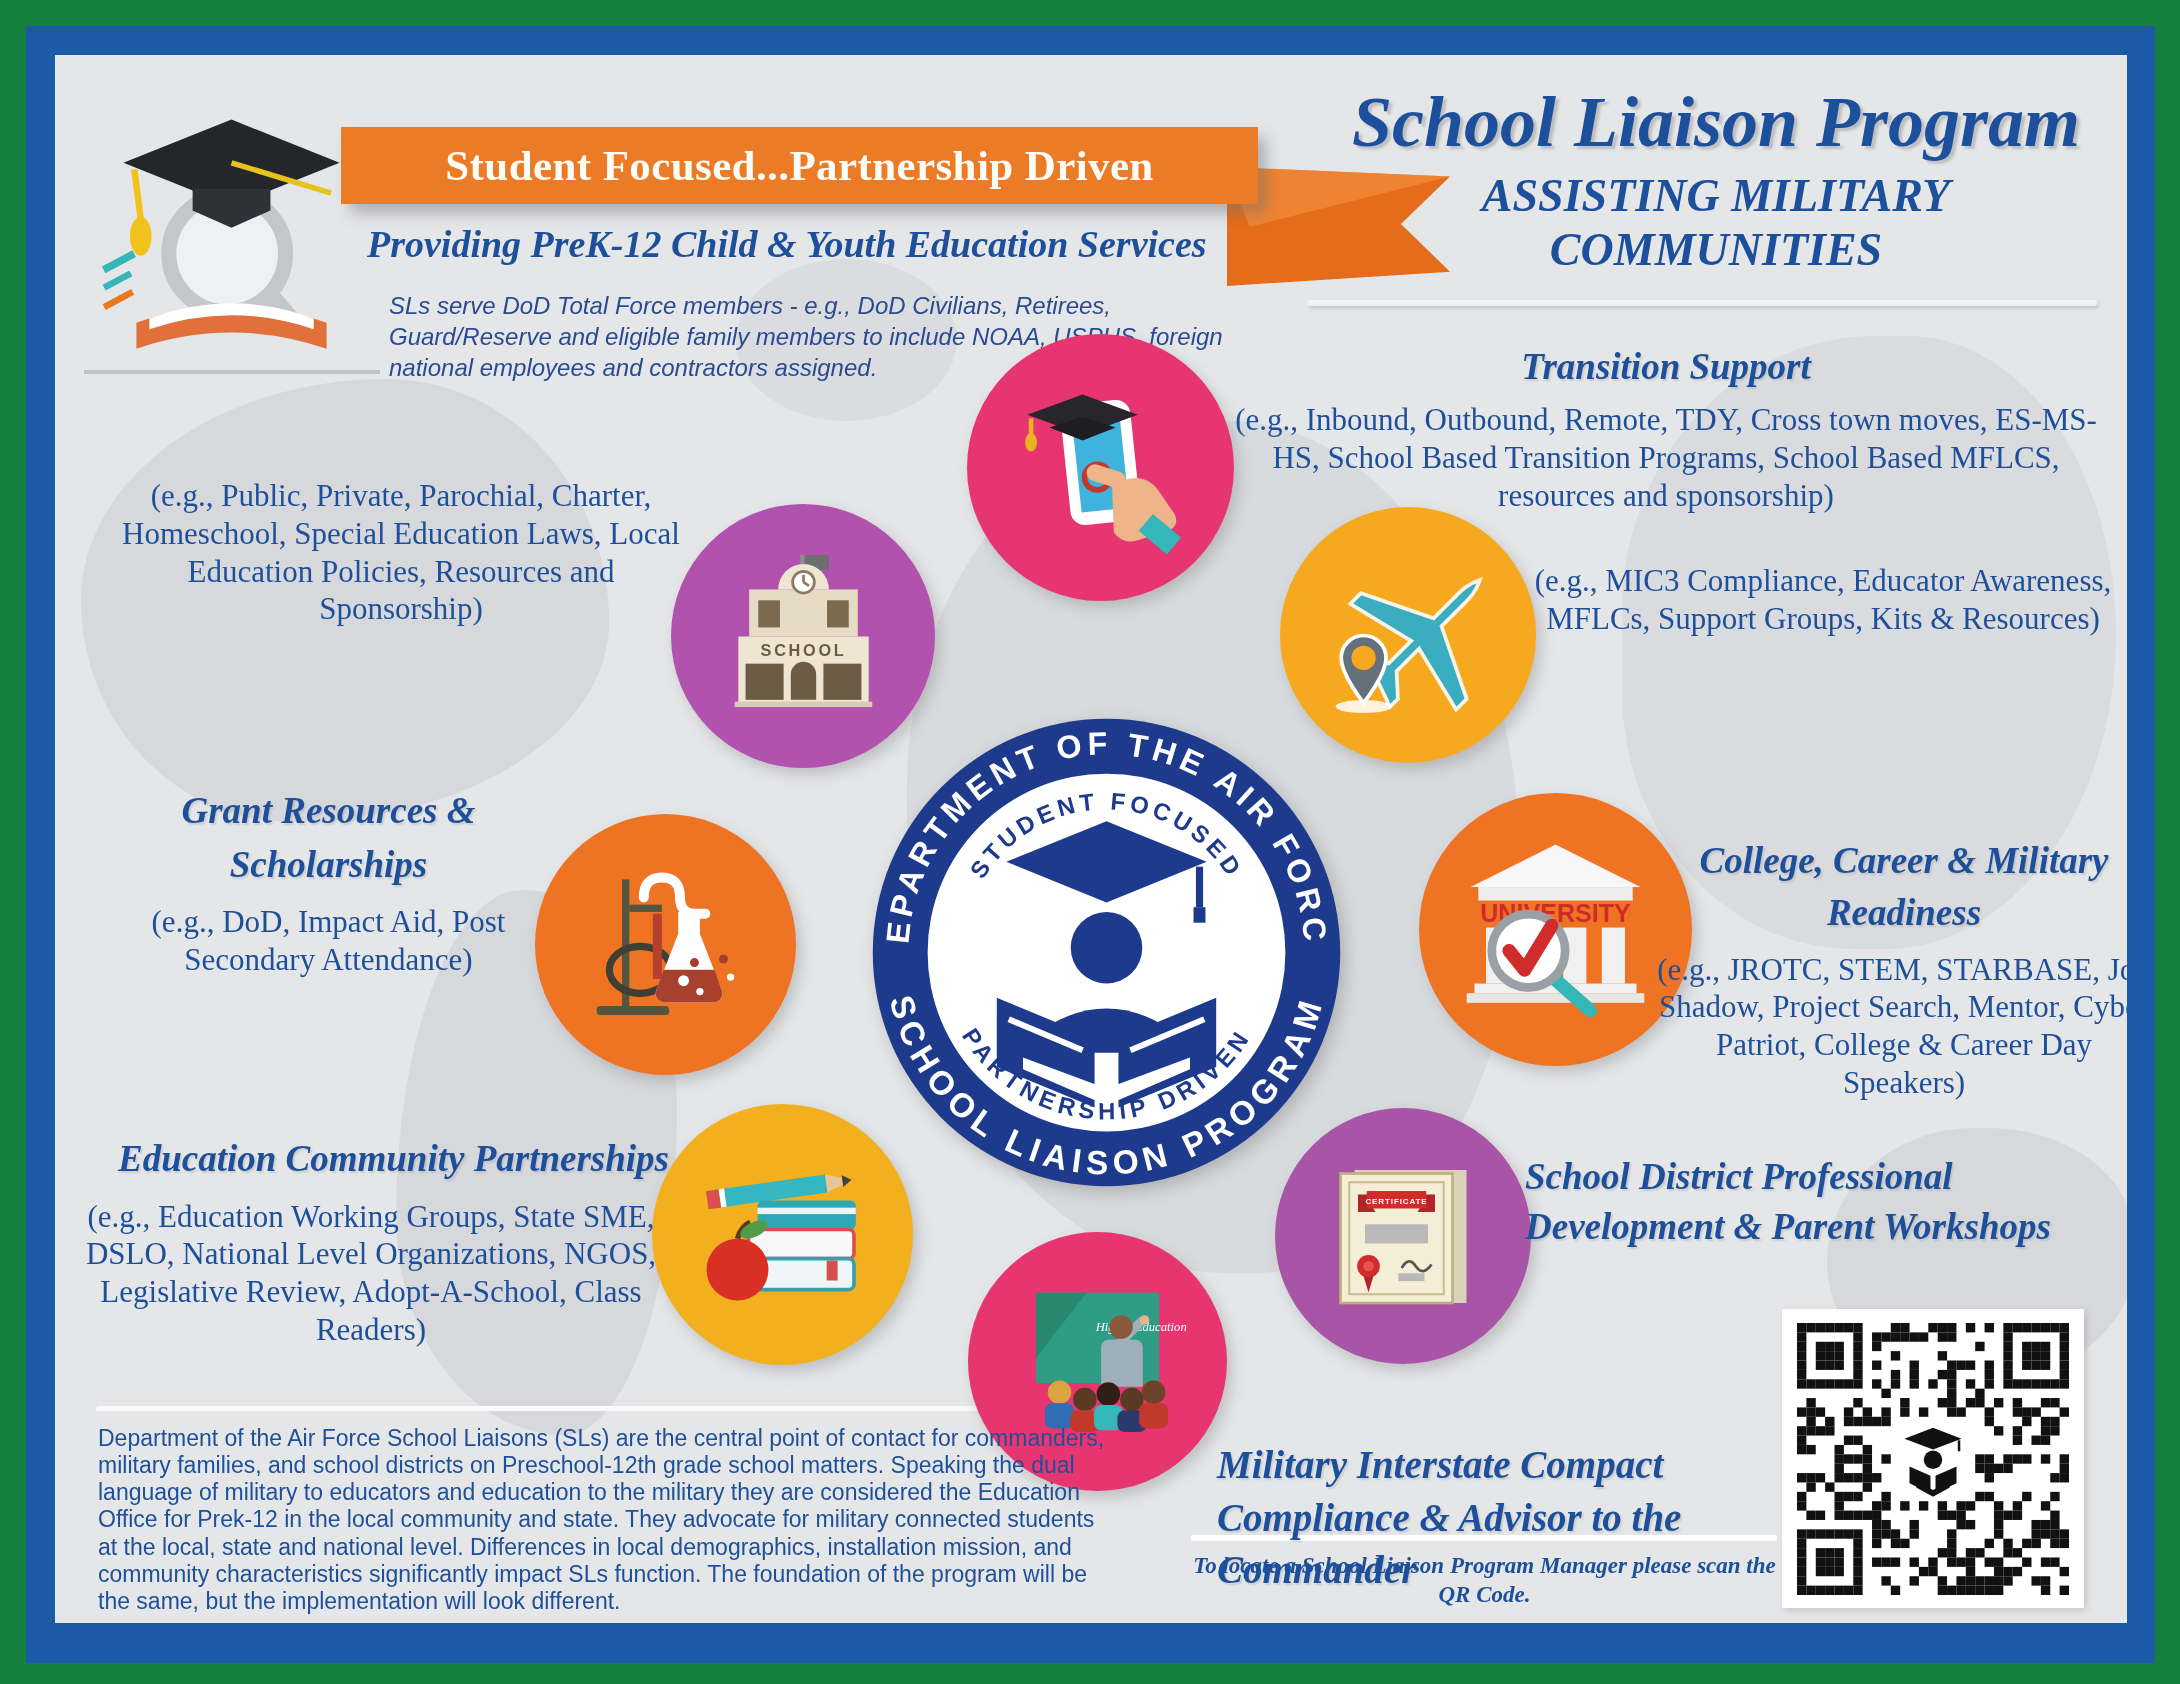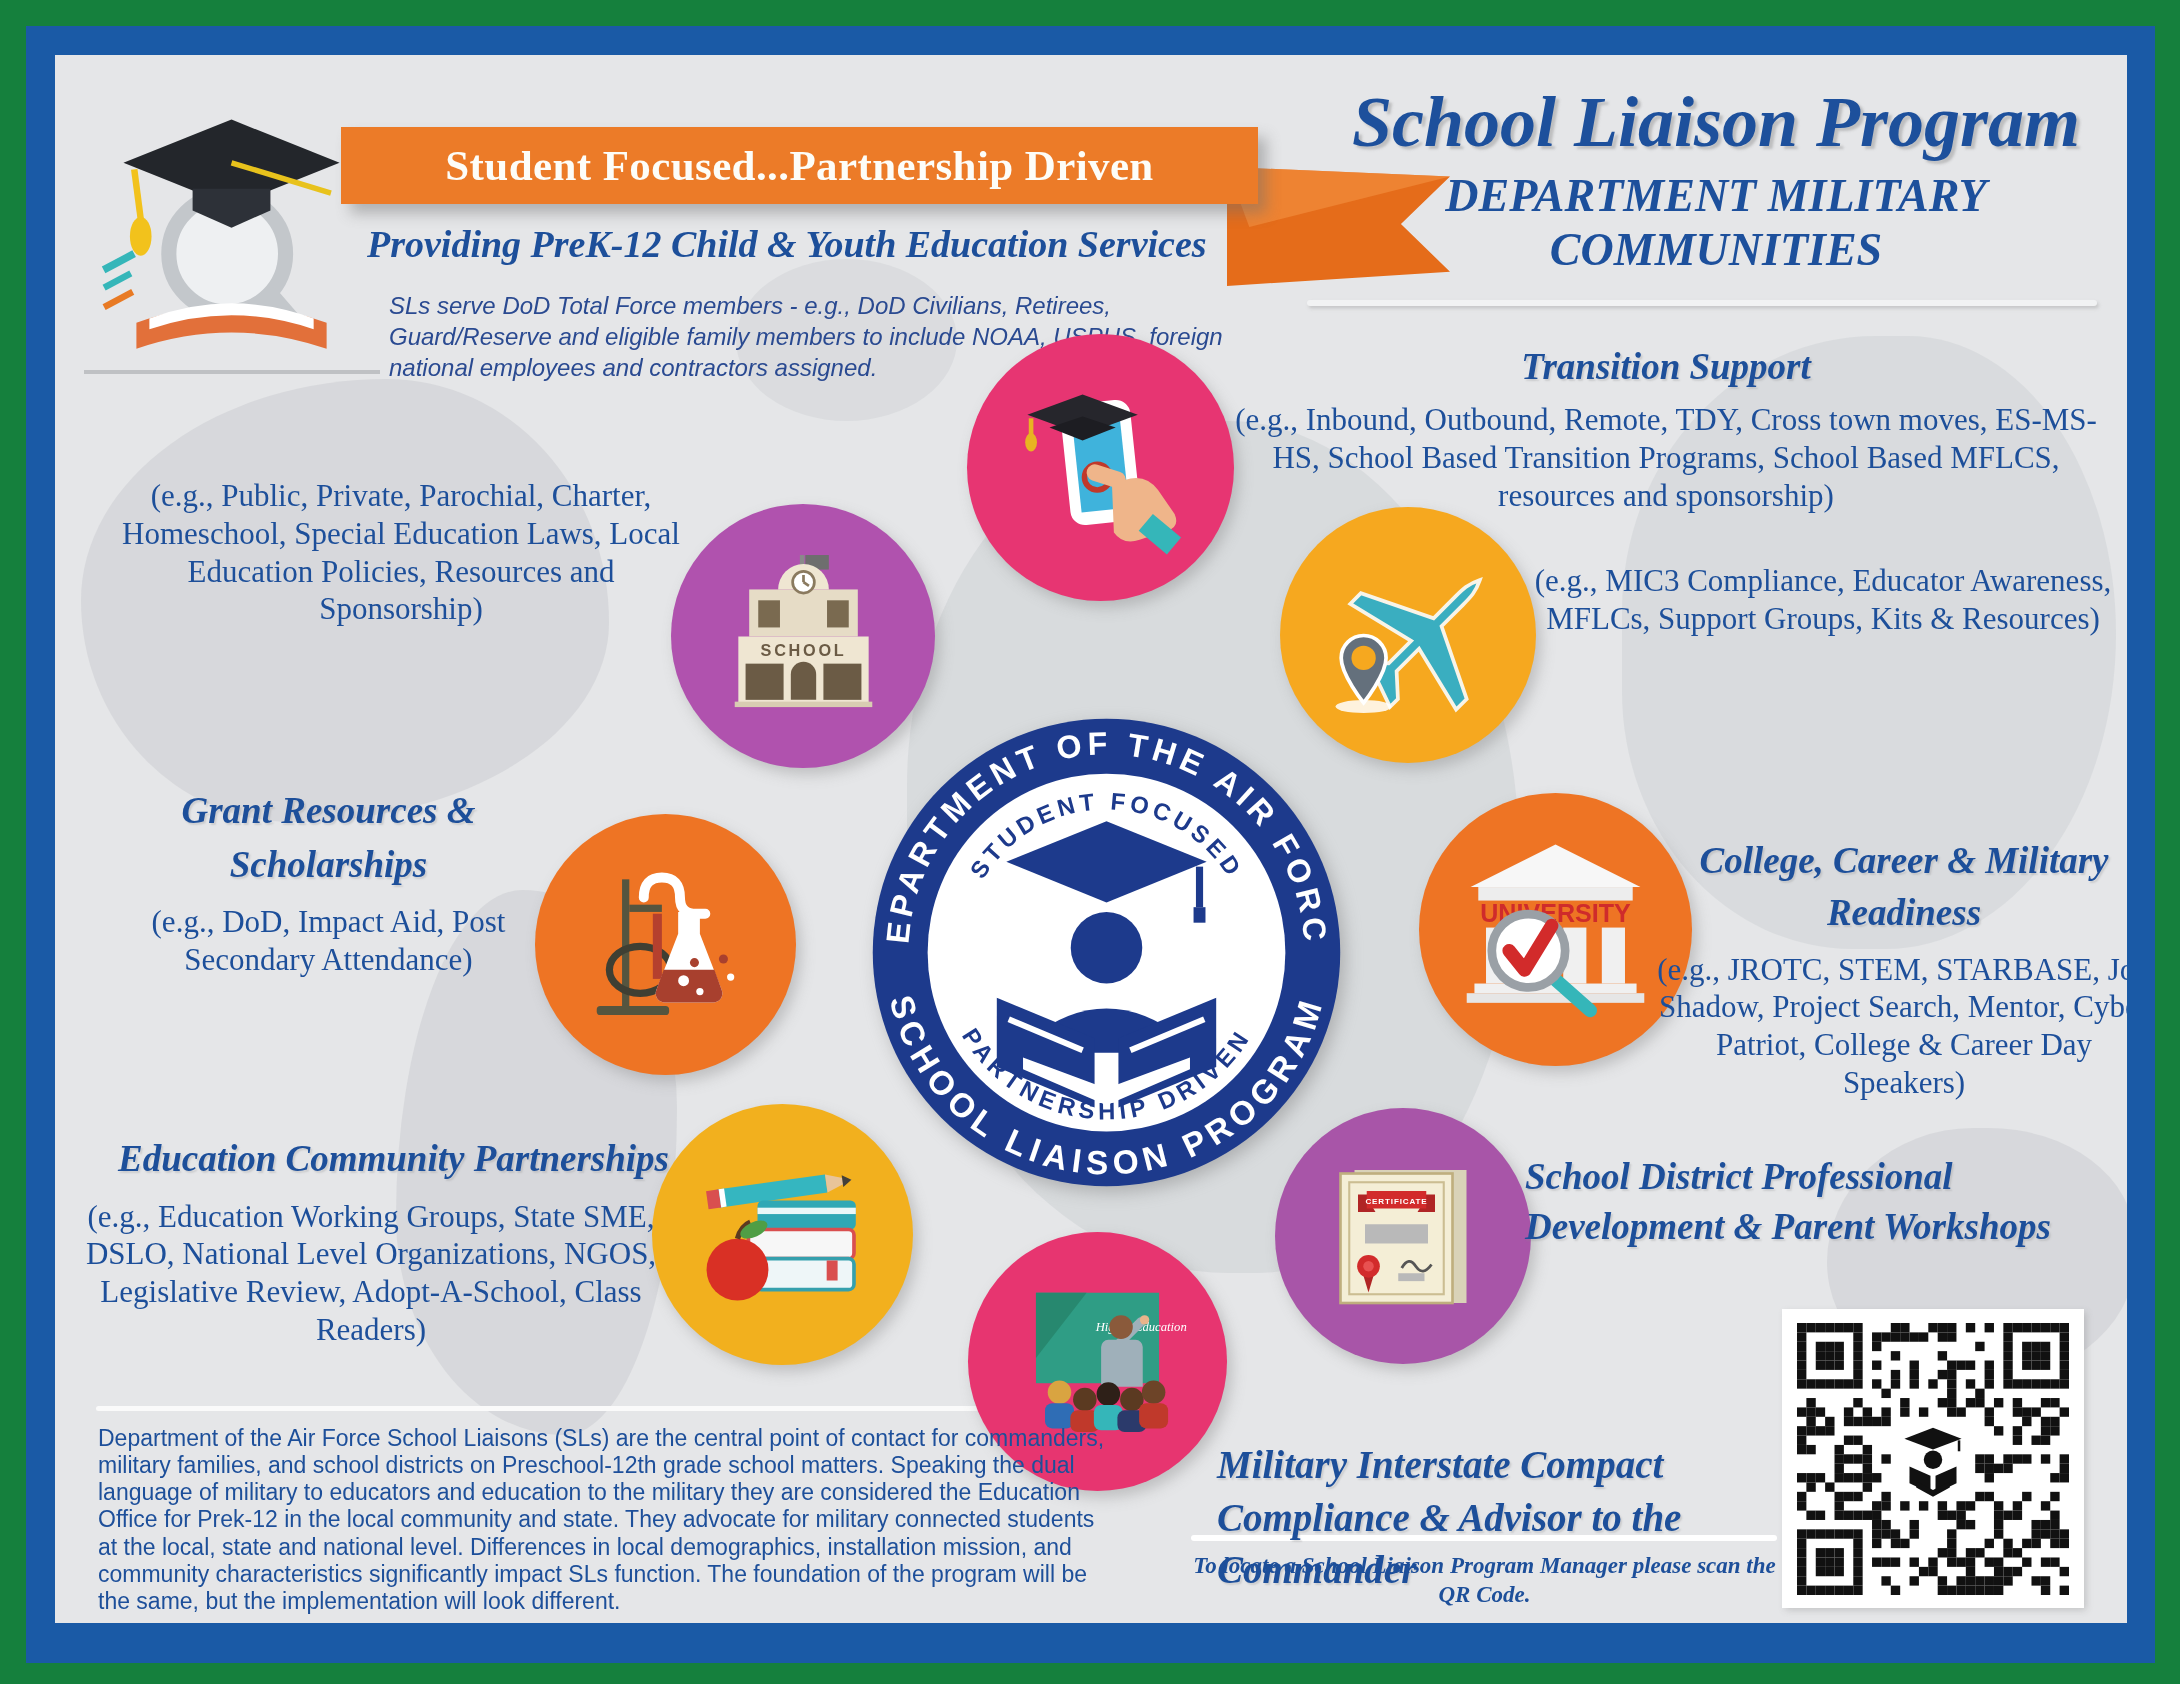--- a/index.html
+++ b/index.html
@@ -125,21 +125,21 @@
         <line x1="62" y1="30" x2="108" y2="44" stroke="#e8c21c" stroke-width="2.5"></line>
       </svg>
     </div>
     <div id="divider-logo"></div>
 
     <div id="intro-title">Providing PreK-12 Child &amp; Youth Education Services</div>
     <div id="intro-note">SLs serve DoD Total Force members - e.g., DoD Civilians, Retirees, Guard/Reserve and eligible family members to include NOAA, USPHS, foreign national employees and contractors assigned.</div>
 
     <div id="hdr">
       <div class="t">School Liaison Program</div>
-      <div class="s">DEPARTMENT MILITARY COMMUNITIES</div>
+      <div class="s">ASSISTING MILITARY COMMUNITIES</div>
     </div>
     <div id="divider-hdr"></div>
 
     <div class="sec" id="sec-0">
       <div class="sec-body">(e.g., Public, Private, Parochial, Charter, Homeschool, Special Education Laws, Local Education Policies, Resources and Sponsorship)</div>
     </div>
     <div class="sec" id="sec-1">
       <div class="sec-title">Transition Support</div>
       <div class="sec-body">(e.g., Inbound, Outbound, Remote, TDY, Cross town moves, ES-MS-HS, School Based Transition Programs, School Based MFLCS, resources and sponsorship)</div>
     </div>

